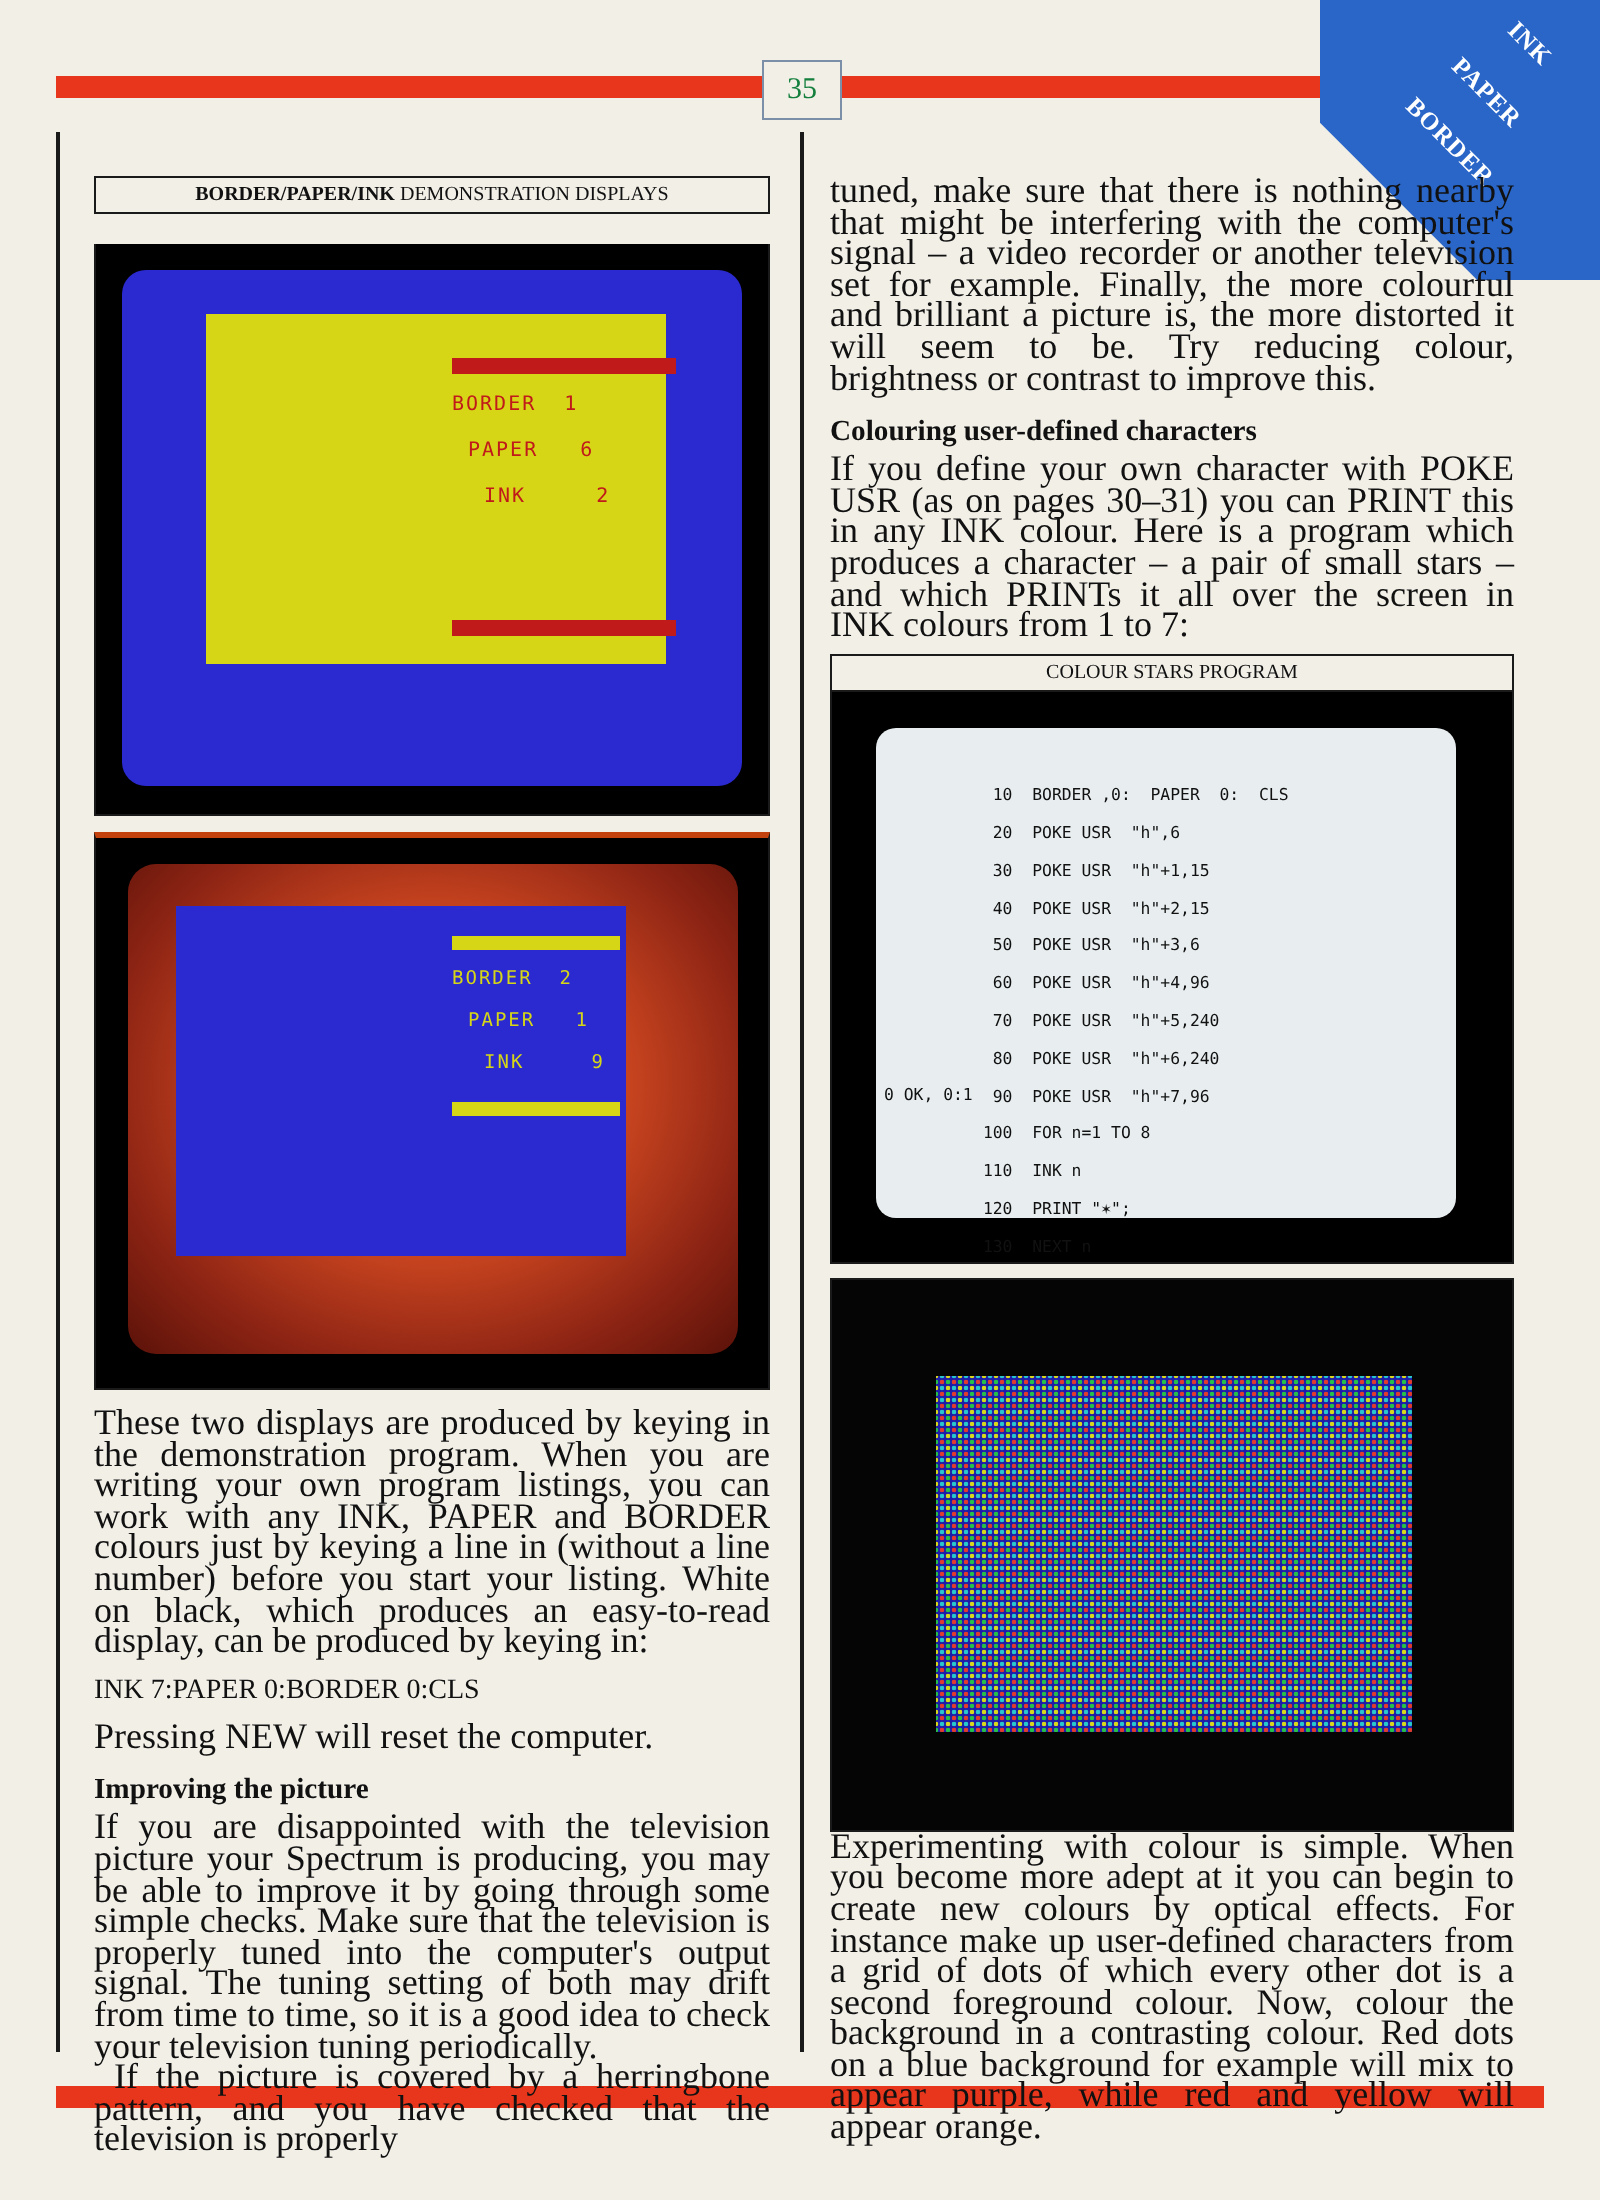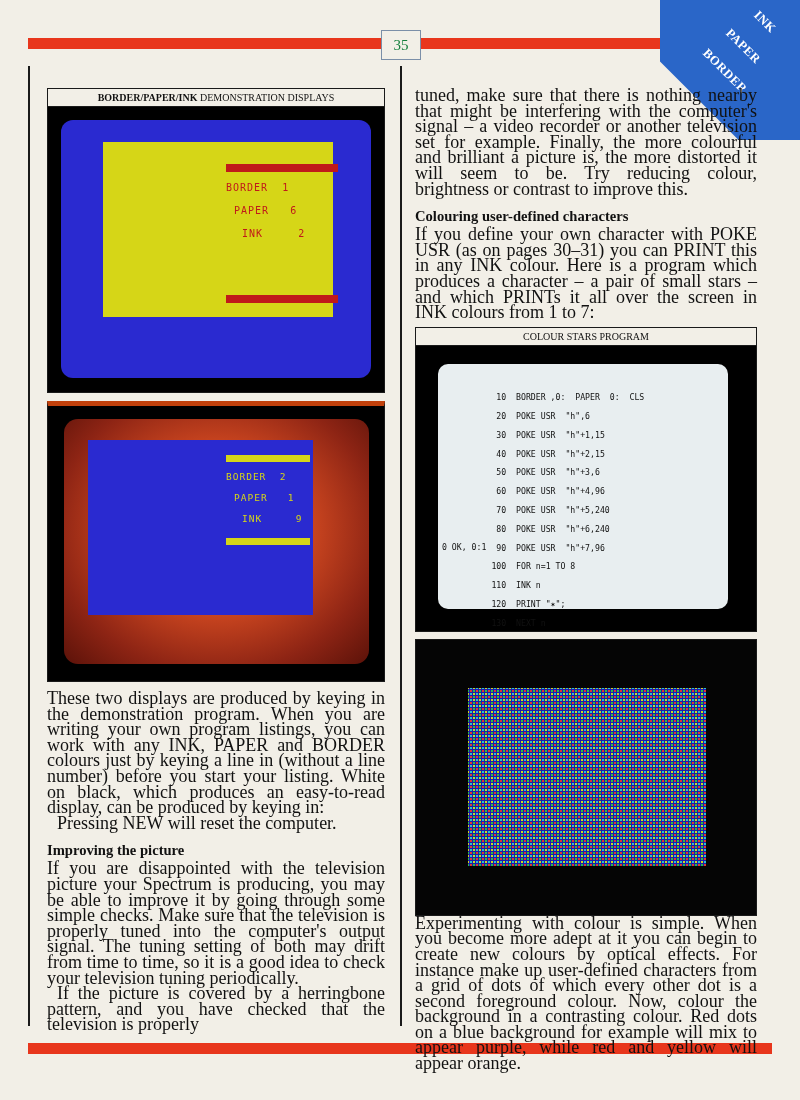--- a/index.html
+++ b/index.html
@@ -118,21 +118,21 @@
 
   .tv-frame {
     border: 1px solid #1a1a1a;
     border-top: none;
     background: #000;
     position: relative;
     overflow: hidden;
   }
 
   
-  #tv1 { height: 285px; }
+  #tv1 { height: 285px; margin-top: 15px; }
   .tv1-screen {
     position: absolute;
     left: 13px; top: 13px;
     width: 310px; height: 258px;
     background: #2a2ad0;
     border-radius: 12px;
   }
   .tv1-paper {
     position: absolute;
     left: 55px; top: 35px;
@@ -147,21 +147,21 @@
   .tv1-text {
     position: absolute;
     color: #c01a1a;
     font-family: "DejaVu Sans Mono", monospace;
     font-size: 10px;
     letter-spacing: 1px;
     white-space: pre;
   }
 
   
-  #tv2 { height: 275px; margin-top: 8px; border-top: 5px solid #c2410c; }
+  #tv2 { height: 275px; margin-top: 8px; border-top: 3px solid #c2410c; }
   .tv2-screen {
     position: absolute;
     left: 16px; top: 13px;
     width: 305px; height: 245px;
     background: radial-gradient(ellipse at 50% 45%, #e2722c 0%, #c8441f 45%, #8d2414 75%, #5b1209 100%);
     border-radius: 14px;
   }
   .tv2-inner {
     position: absolute;
     left: 40px; top: 34px;
@@ -295,20 +295,21 @@
       <div class="tv2-inner"></div>
       <div class="tv2-bar" style="left:178px; top:49px; width:84px;"></div>
       <div class="tv2-bar" style="left:178px; top:132px; width:84px;"></div>
       <div class="tv2-text" style="left:178px; top:65px;">BORDER  2</div>
       <div class="tv2-text" style="left:186px; top:86px;">PAPER   1</div>
       <div class="tv2-text" style="left:194px; top:107px;">INK     9</div>
     </div>
 
     <div class="spacer-9"></div>
     <p class="body">These two displays are produced by keying in the demonstration program. When you are writing your own program listings, you can work with any INK, PAPER and BORDER colours just by keying a line in (without a line number) before you start your listing. White on black, which produces an easy-to-read display, can be produced by keying in:</p>
+    <div class="code-line">INK 7:PAPER 0:BORDER 0:CLS</div>
     <p class="body">Pressing NEW will reset the computer.</p>
 
     <h3 class="sub">Improving the picture</h3>
     <p class="body">If you are disappointed with the television picture your Spectrum is producing, you may be able to improve it by going through some simple checks. Make sure that the television is properly tuned into the computer's output signal. The tuning setting of both may drift from time to time, so it is a good idea to check your television tuning periodically.</p>
     <p class="body">If the picture is covered by a herringbone pattern, and you have checked that the television is properly</p>
   </div>
 
   <div class="col-right">
 
     <p class="body">tuned, make sure that there is nothing nearby that might be interfering with the computer's signal – a video recorder or another television set for example. Finally, the more colourful and brilliant a picture is, the more distorted it will seem to be. Try reducing colour, brightness or contrast to improve this.</p>

